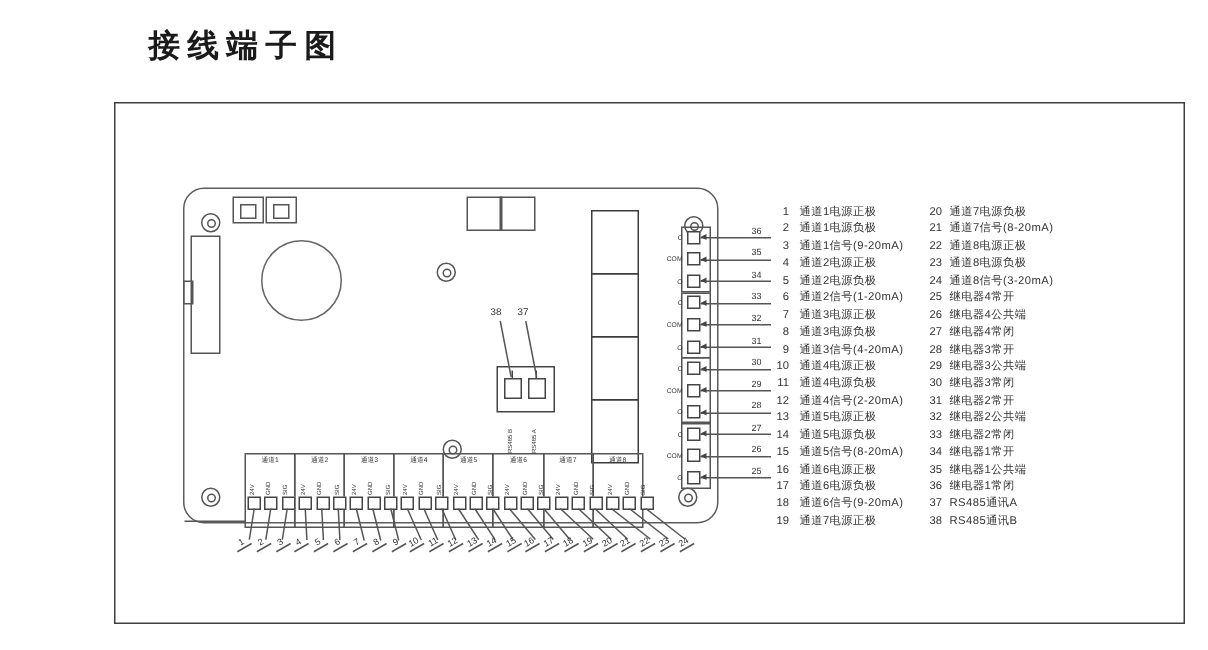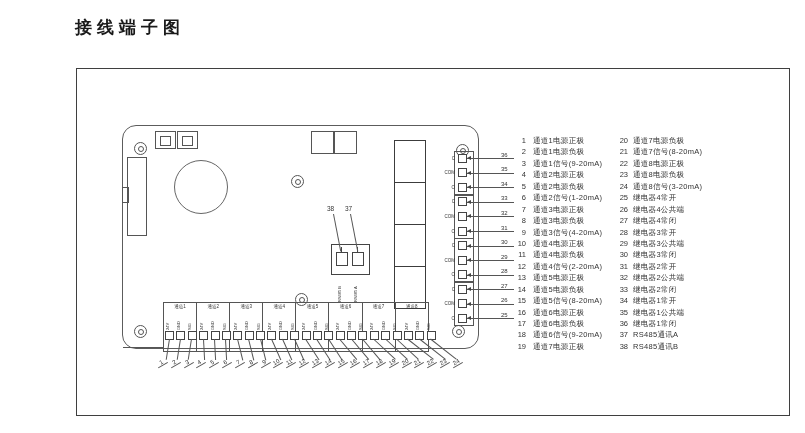--- a/index.html
+++ b/index.html
@@ -1,19 +1,19 @@
 <!DOCTYPE html>
 <html><head>
 <meta charset="utf-8">
 <style>
   html,body{margin:0;padding:0;background:#fff;}
   .page{position:relative;width:805px;height:433px;background:#fff;overflow:hidden;
         font-family:"Liberation Sans","DejaVu Sans",sans-serif;color:#2a2a2a;}
   
-  .title{position:absolute;left:75px;top:16px;font-size:17px;font-weight:bold;
+  .title{position:absolute;left:99px;top:16px;font-size:21px;font-weight:bold;
          letter-spacing:5px;color:#1a1a1a;}
   
   .frame{position:absolute;left:76px;top:68px;width:712px;height:346px;border:1px solid #3f3f3f;}
   .board{position:absolute;left:122px;top:125px;width:355px;height:222px;
          border:1px solid #5c5c5c;border-radius:14px;}
   
   .screw{position:absolute;width:11px;height:11px;border:1px solid #555;border-radius:50%;}
   .screw::after{content:'';position:absolute;left:2.5px;top:2.5px;width:4px;height:4px;
                 border:1px solid #555;border-radius:50%;}
   

